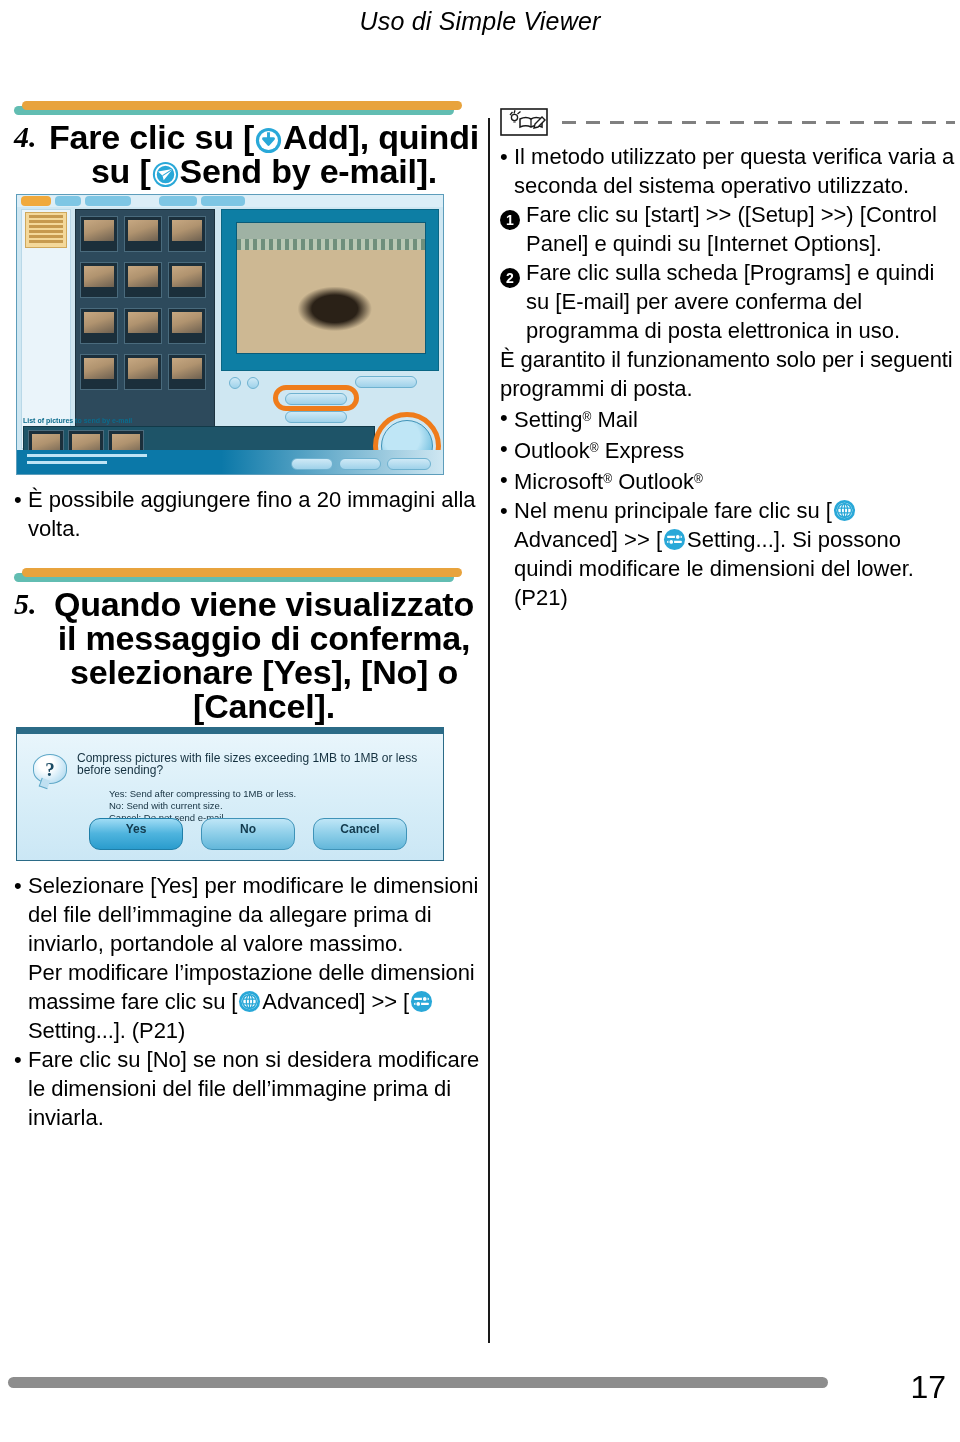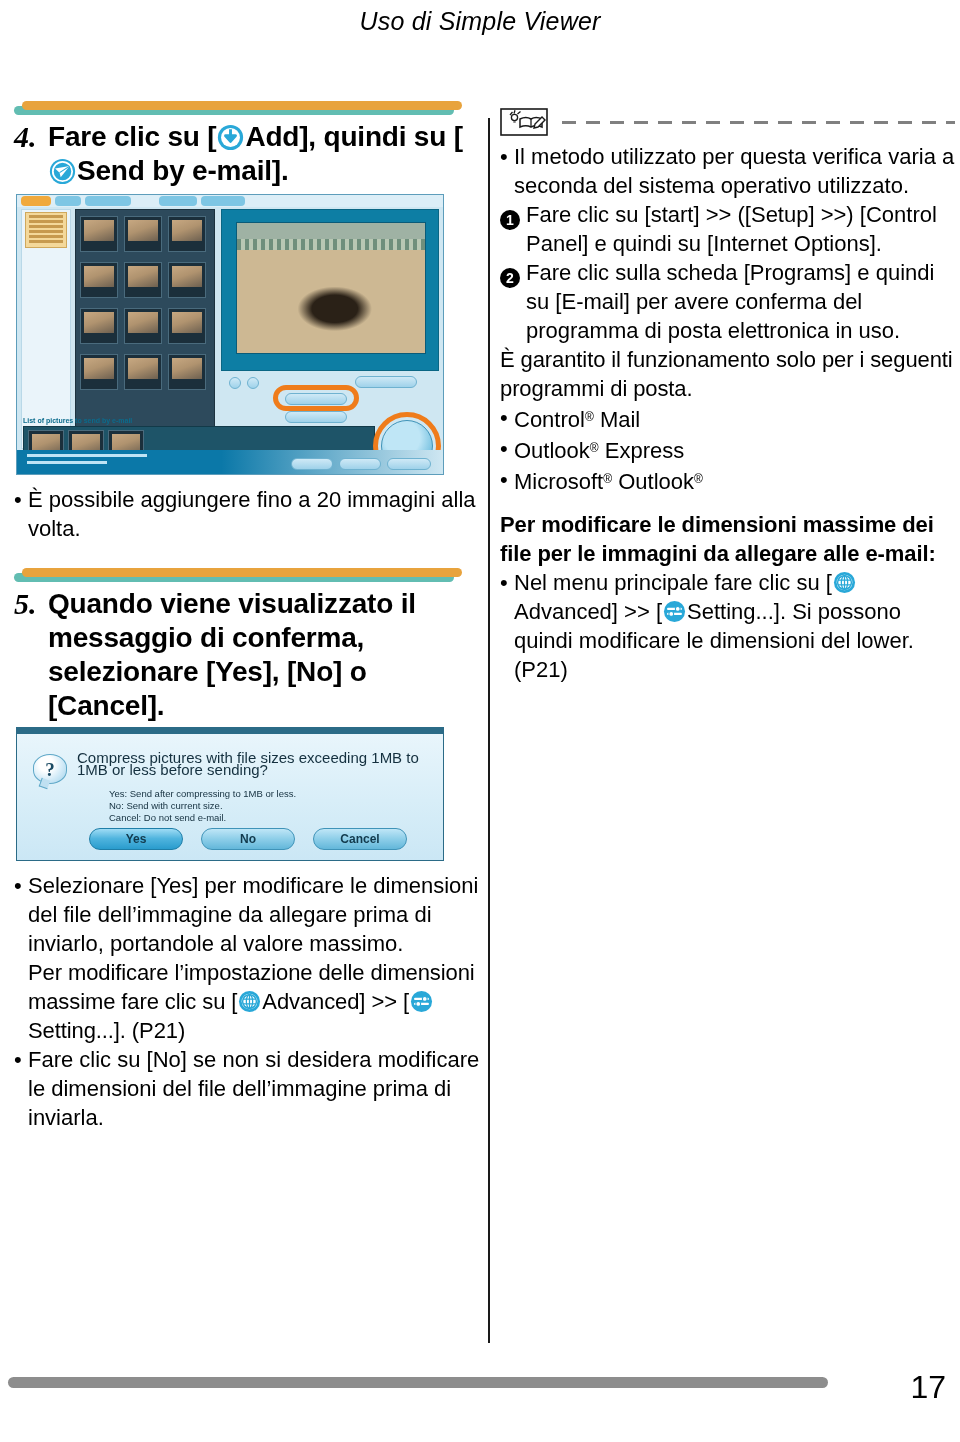--- a/index.html
+++ b/index.html
@@ -51,22 +51,23 @@
     display:flex; align-items:flex-start;
     margin:0 0 4px 0;
   }
   .step-num{
     font-family:"Liberation Serif", serif;
     font-style:italic; font-weight:700;
     font-size:30px; line-height:34px;
     width:34px; flex:0 0 34px;
   }
   .step-text{
-    font-size:28px; line-height:34px; font-weight:700;
+    font-size:34px; line-height:34px; font-weight:700;
     letter-spacing:-.2px;
+    text-align:center;
   }
 
   
   .para{
     font-size:22px; line-height:29px; font-weight:400;
     letter-spacing:-.1px;
   }
   .para.bold{ font-weight:700; }
   .bullet{
     display:flex; font-size:22px; line-height:29px;
@@ -192,32 +193,32 @@
     color:#1b4a63; font-size:19px; font-weight:700; text-align:center; line-height:30px;
     font-family:"Liberation Serif", serif;
   }
   .dlg-q:after{
     content:""; position:absolute; left:6px; bottom:-5px; width:8px; height:8px;
     background:#bfe0f1; border-left:1px solid #5fa8c8; border-bottom:1px solid #5fa8c8;
     transform:rotate(20deg);
   }
   .dlg-t1{
     position:absolute; left:60px; top:24px; width:356px;
-    font-size:15px; line-height:12px; color:#14303f;
+    font-size:12px; line-height:12px; color:#14303f;
   }
   .dlg-t2{
     position:absolute; left:92px; top:60px; width:320px;
     font-size:9.5px; line-height:12px; color:#14303f;
   }
   .dlg-buttons{
     position:absolute; left:72px; bottom:10px; width:318px;
     display:flex; justify-content:space-between;
   }
   .dlg-btn{
-    width:94px; height:22px; border-radius:11px;
+    width:94px; height:32px; border-radius:11px;
     background:linear-gradient(180deg,#bfe6f7 0%, #8fcfe9 48%, #63b7da 100%);
     border:1px solid #3f93b8;
     color:#123a4d; font-size:12px; font-weight:700;
     text-align:center; line-height:20px;
   }
   .dlg-btn.primary{
     background:linear-gradient(180deg,#9fdcf5 0%, #4fb4de 48%, #2a9ccd 100%);
     border-color:#1e7ea8;
   }
 
@@ -457,32 +458,31 @@
 
     <div class="numbullet">
       <span class="ncirc"><span class="circ-num">2</span></span>
       <span class="ntxt">Fare clic sulla scheda [Programs] e quindi su [E-mail] per avere conferma del programma di posta elettronica in uso.</span>
     </div>
 
     <div class="para">È garantito il funzionamento solo per i seguenti programmi di posta.</div>
 
     <div class="bullet">
       <span class="dot">•</span>
-      <span class="btxt"><span>Control</span><sup class="reg">®</sup><span> Mail</span></span>
+      <span class="btxt"><span>Setting</span><sup class="reg">®</sup><span> Mail</span></span>
     </div>
     <div class="bullet">
       <span class="dot">•</span>
       <span class="btxt"><span>Outlook</span><sup class="reg">®</sup><span> Express</span></span>
     </div>
     <div class="bullet">
       <span class="dot">•</span>
       <span class="btxt"><span>Microsoft</span><sup class="reg">®</sup><span> Outlook</span><sup class="reg">®</sup></span>
     </div>
 
-    <div class="para bold" style="margin-top:14px">Per modificare le dimensioni massime dei file per le immagini da allegare alle e-mail:</div>
 
     <div class="bullet">
       <span class="dot">•</span>
       <span class="btxt"><span>Nel menu principale fare clic su</span>
         <span>[</span><span class="ic"><svg viewBox="0 0 24 24">
               <circle cx="12" cy="12" r="11" fill="#29a8d8"></circle>
               <circle cx="12" cy="12" r="8.2" fill="#ffffff"></circle>
               <circle cx="12" cy="12" r="7.2" fill="none" stroke="#29a8d8" stroke-width="1.5"></circle>
               <ellipse cx="12" cy="12" rx="3.3" ry="7.2" fill="none" stroke="#29a8d8" stroke-width="1.3"></ellipse>
               <path d="M4.9 9.6H19.1M4.9 14.4H19.1M12 4.8V19.2" stroke="#29a8d8" stroke-width="1.3"></path>

